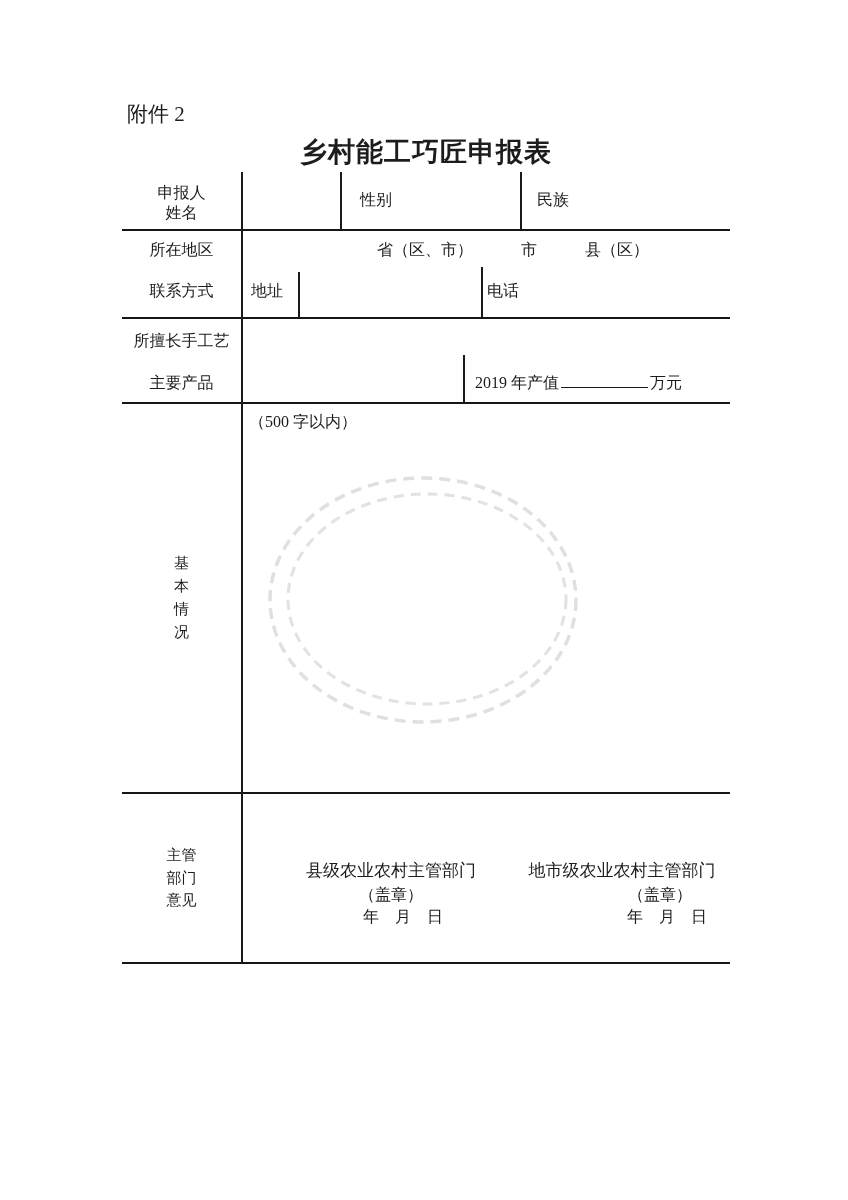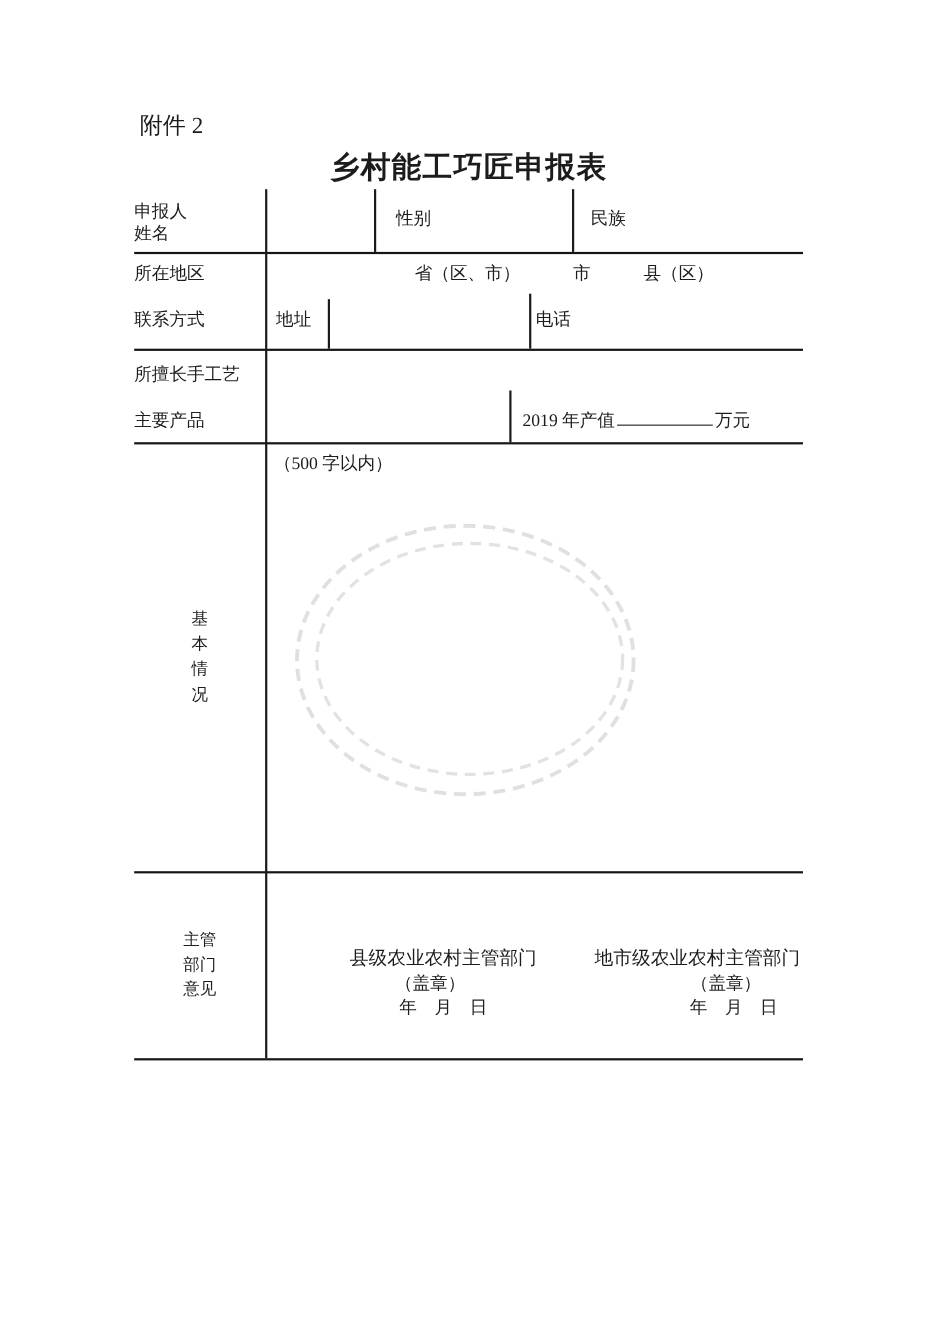--- a/index.html
+++ b/index.html
@@ -10,28 +10,28 @@
     overflow:hidden;
     font-family:"Liberation Serif","DejaVu Serif",serif;
     color:#1c1c1c;
     font-size:16px;
   }
   .abs{position:absolute;white-space:nowrap;line-height:1.15;}
   .hline{position:absolute;left:122px;width:608px;height:2px;background:#151515;}
   .vline{position:absolute;width:1.5px;background:#1a1a1a;}
   .attachment{left:127px;top:102px;font-size:21px;}
   .title{left:122px;top:137px;width:608px;text-align:center;font-size:27px;font-weight:bold;letter-spacing:1px;}
-  .col-label{left:122px;width:119px;}
+  .col-label{left:122px;width:119px;text-align:center;}
   .two-line{line-height:20px;}
   .v-label{display:flex;flex-direction:column;align-items:center;}
   .v-label span{display:block;}
   .basic-label{top:552px;font-size:15px;line-height:23px;letter-spacing:0;}
   .opinion-label{top:844px;font-size:15px;line-height:22.5px;}
   .center-x{transform:translateX(-50%);}
-  .stamp-title{font-size:17px;margin-left:12px;}
+  .stamp-title{font-size:17px;}
   .stamp-line{font-size:16px;}
   .blank-underline{display:inline-block;width:87px;height:1px;border-bottom:1.5px solid #1c1c1c;vertical-align:baseline;margin:0 2px 2px 2px;}
   .output-row{display:flex;align-items:baseline;justify-content:space-between;}
   .watermark-svg{position:absolute;left:258px;top:467px;}
   .watermark-text{left:281px;top:586px;font-size:26px;letter-spacing:3px;color:#e2e2e2;}
 </style>
 </head>
 <body>
 
 <div class="page">

